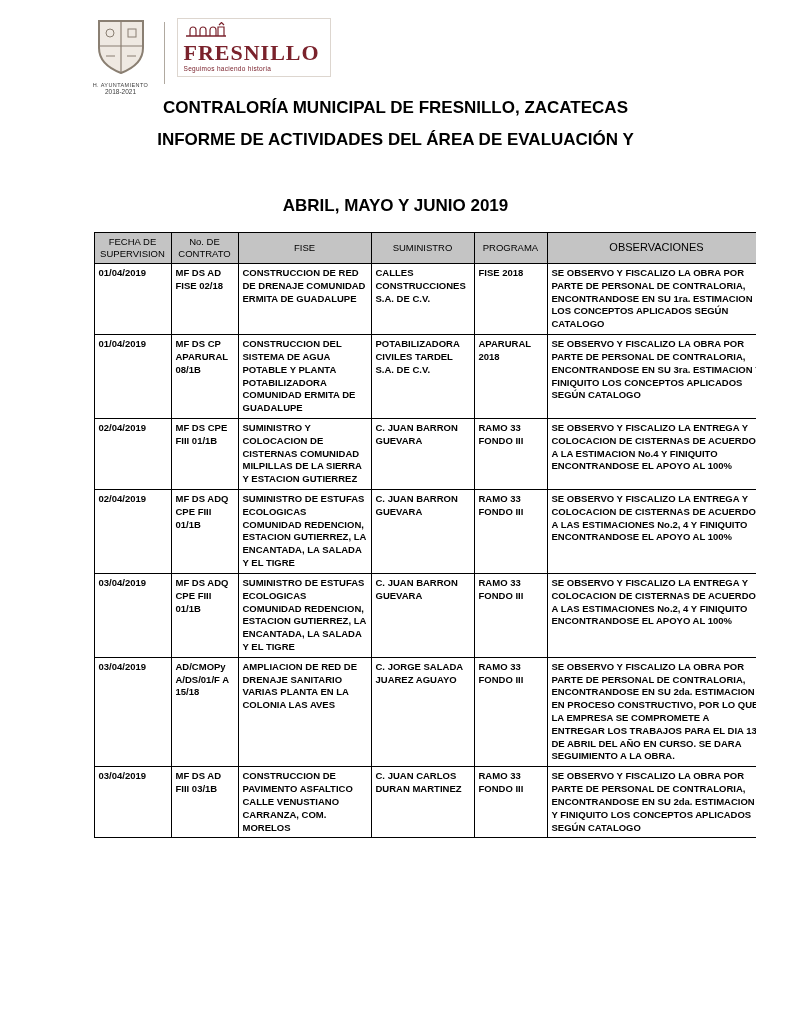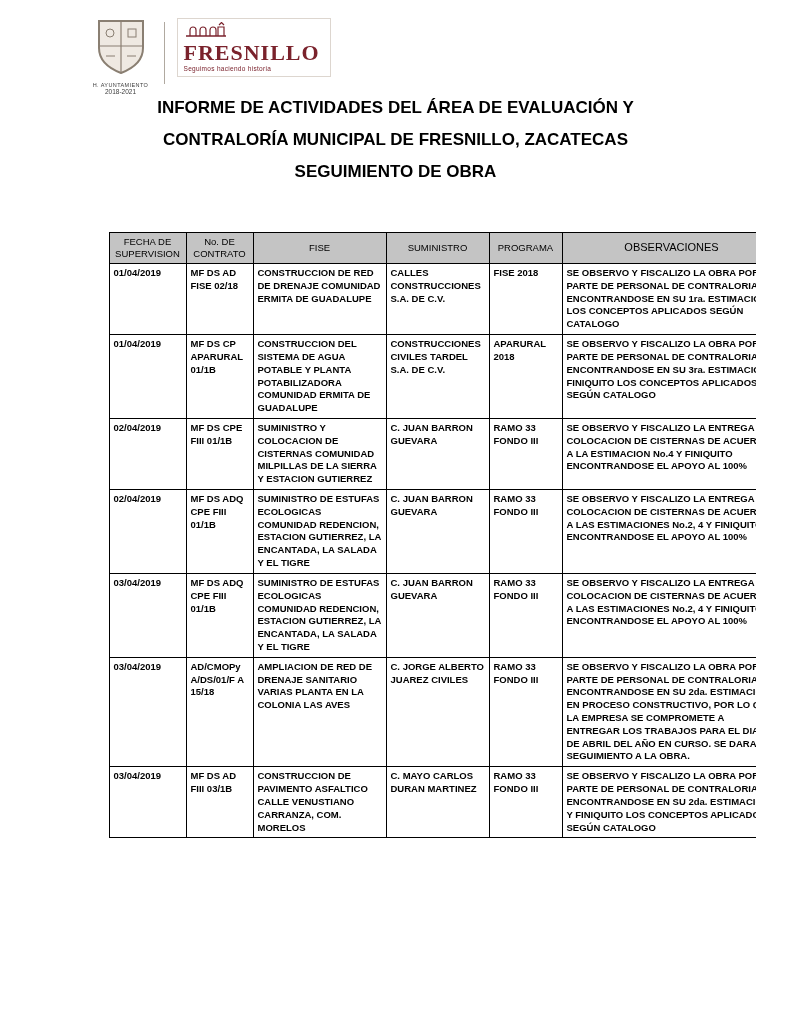--- a/index.html
+++ b/index.html
@@ -36,21 +36,21 @@
     text-align:center; font-weight:bold;
     font-size:17px; line-height:32px; color:#000;
   }
   .subtitle {
     position:absolute; top:196px; left:0; right:0;
     text-align:center; font-weight:bold; font-size:17px;
   }
 
   
   table.report {
-    position:absolute; top:232px; left:73px;
+    position:absolute; top:232px; left:58px;
     width:672px; border-collapse:collapse; table-layout:fixed;
   }
   table.report th, table.report td {
     border:1px solid #000;
     padding:3px 4px;
     overflow:hidden;
   }
   table.report th {
     background:#c4c4c4;
     font-weight:normal;
@@ -99,24 +99,24 @@
           <path d="M6 14 v-6 a3 3 0 0 1 6 0 v6 M16 14 v-6 a3 3 0 0 1 6 0 v6 M26 14 v-6 a3 3 0 0 1 6 0 v6" stroke="#7a222c" stroke-width="1.2" fill="none"></path>
           <path d="M34 14 v-9 h6 v9 M35 3 l2.5 -2.5 L40 3" stroke="#7a222c" stroke-width="1.2" fill="none"></path>
         </svg>
       </span>
       <div class="fresnillo-name">FRESNILLO</div>
       <div class="fresnillo-tagline">Seguimos haciendo historia</div>
     </div>
   </div>
 
   <div class="titles">
+    <div>CONTRALORÍA MUNICIPAL DE FRESNILLO, ZACATECAS</div>
     <div>INFORME DE ACTIVIDADES DEL ÁREA DE EVALUACIÓN Y</div>
-    <div>CONTRALORÍA MUNICIPAL DE FRESNILLO, ZACATECAS</div>
-    <div>SEGUIMIENTO DE OBRA</div>
   </div>
+  <div class="subtitle">ABRIL, MAYO Y JUNIO 2019</div>
 
   <table class="report">
     <colgroup>
       <col style="width:77px">
       <col style="width:67px">
       <col style="width:133px">
       <col style="width:103px">
       <col style="width:73px">
       <col style="width:219px">
     </colgroup>
@@ -134,23 +134,23 @@
         <tr>
           <td>01/04/2019</td>
           <td>MF DS AD FISE 02/18</td>
           <td>CONSTRUCCION DE RED DE DRENAJE COMUNIDAD ERMITA DE GUADALUPE</td>
           <td>CALLES CONSTRUCCIONES S.A. DE C.V.</td>
           <td>FISE 2018</td>
           <td>SE OBSERVO Y FISCALIZO LA OBRA POR PARTE DE PERSONAL DE CONTRALORIA, ENCONTRANDOSE EN SU 1ra. ESTIMACION LOS CONCEPTOS APLICADOS SEGÚN CATALOGO</td>
         </tr>
         <tr>
           <td>01/04/2019</td>
-          <td>MF DS CP APARURAL 01/1B</td>
+          <td>MF DS CP APARURAL 08/1B</td>
           <td>CONSTRUCCION DEL SISTEMA DE AGUA POTABLE Y PLANTA POTABILIZADORA COMUNIDAD ERMITA DE GUADALUPE</td>
-          <td>CONSTRUCCIONES CIVILES TARDEL S.A. DE C.V.</td>
+          <td>POTABILIZADORA CIVILES TARDEL S.A. DE C.V.</td>
           <td>APARURAL 2018</td>
           <td>SE OBSERVO Y FISCALIZO LA OBRA POR PARTE DE PERSONAL DE CONTRALORIA, ENCONTRANDOSE EN SU 3ra. ESTIMACION Y FINIQUITO LOS CONCEPTOS APLICADOS SEGÚN CATALOGO</td>
         </tr>
         <tr>
           <td>02/04/2019</td>
           <td>MF DS CPE FIII 01/1B</td>
           <td>SUMINISTRO Y COLOCACION DE CISTERNAS COMUNIDAD MILPILLAS DE LA SIERRA Y ESTACION GUTIERREZ</td>
           <td>C. JUAN BARRON GUEVARA</td>
           <td>RAMO 33 FONDO III</td>
           <td>SE OBSERVO Y FISCALIZO LA ENTREGA Y COLOCACION DE CISTERNAS DE ACUERDO A LA ESTIMACION No.4 Y FINIQUITO ENCONTRANDOSE EL APOYO AL 100%</td>
@@ -168,28 +168,28 @@
           <td>MF DS ADQ CPE FIII 01/1B</td>
           <td>SUMINISTRO DE ESTUFAS ECOLOGICAS COMUNIDAD REDENCION, ESTACION GUTIERREZ, LA ENCANTADA, LA SALADA Y EL TIGRE</td>
           <td>C. JUAN BARRON GUEVARA</td>
           <td>RAMO 33 FONDO III</td>
           <td>SE OBSERVO Y FISCALIZO LA ENTREGA Y COLOCACION DE CISTERNAS DE ACUERDO A LAS ESTIMACIONES No.2, 4 Y FINIQUITO ENCONTRANDOSE EL APOYO AL 100%</td>
         </tr>
         <tr>
           <td>03/04/2019</td>
           <td>AD/CMOPy A/DS/01/F A 15/18</td>
           <td>AMPLIACION DE RED DE DRENAJE SANITARIO VARIAS PLANTA EN LA COLONIA LAS AVES</td>
-          <td>C. JORGE ALBERTO JUAREZ CIVILES</td>
+          <td>C. JORGE SALADA JUAREZ AGUAYO</td>
           <td>RAMO 33 FONDO III</td>
           <td>SE OBSERVO Y FISCALIZO LA OBRA POR PARTE DE PERSONAL DE CONTRALORIA, ENCONTRANDOSE EN SU 2da. ESTIMACION EN PROCESO CONSTRUCTIVO, POR LO QUE LA EMPRESA SE COMPROMETE A ENTREGAR LOS TRABAJOS PARA EL DIA 13 DE ABRIL DEL AÑO EN CURSO. SE DARA SEGUIMIENTO A LA OBRA.</td>
         </tr>
         <tr>
           <td>03/04/2019</td>
           <td>MF DS AD FIII 03/1B</td>
           <td>CONSTRUCCION DE PAVIMENTO ASFALTICO CALLE VENUSTIANO CARRANZA, COM. MORELOS</td>
-          <td>C. MAYO CARLOS DURAN MARTINEZ</td>
+          <td>C. JUAN CARLOS DURAN MARTINEZ</td>
           <td>RAMO 33 FONDO III</td>
           <td>SE OBSERVO Y FISCALIZO LA OBRA POR PARTE DE PERSONAL DE CONTRALORIA, ENCONTRANDOSE EN SU 2da. ESTIMACION Y FINIQUITO LOS CONCEPTOS APLICADOS SEGÚN CATALOGO</td>
         </tr>
       </tbody>
   </table>
 
 </div>
 
 </body></html>

